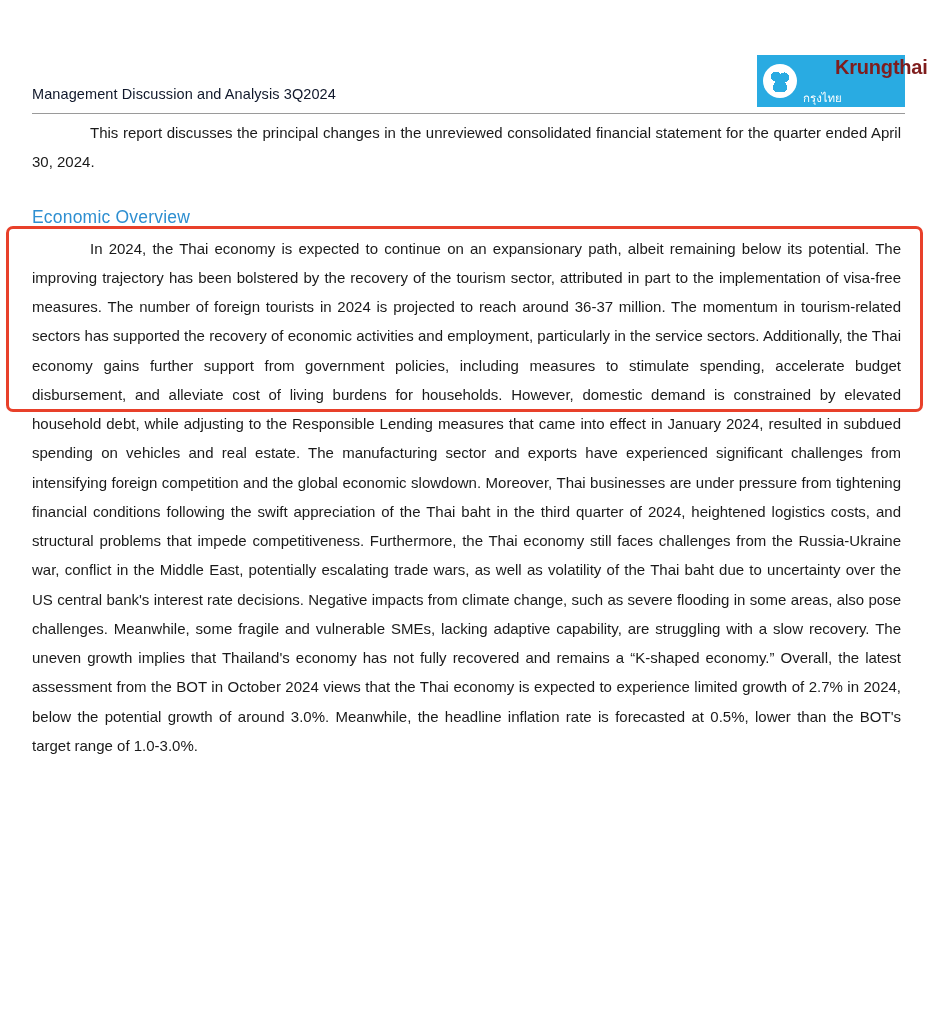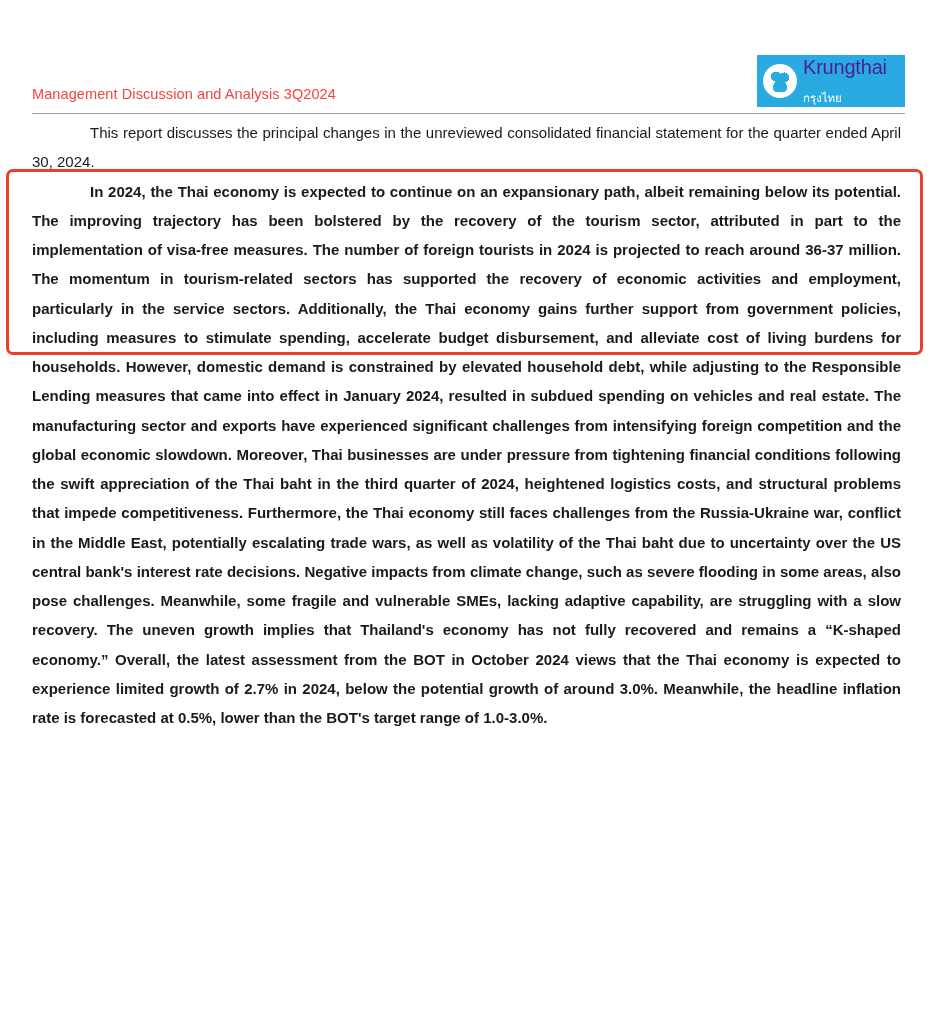--- a/index.html
+++ b/index.html
@@ -28,21 +28,21 @@
   .header {
     position: relative;
     height: 118px;
   }
   .header-title {
     position: absolute;
     left: 4px;
     top: 86px;
     font-size: 14.5px;
     letter-spacing: 0.1px;
-    color: #ef4444;
+    color: #0f172a;
     white-space: nowrap;
   }
   .logo {
     position: absolute;
     right: 0px;
     top: 55px;
     width: 148px;
     height: 52px;
     background: #29abe2;
     display: flex;
@@ -71,24 +71,25 @@
       radial-gradient(circle at 72% 34%, #29abe2 0 5px, transparent 5px),
       radial-gradient(circle at 50% 78%, #29abe2 0 7px, transparent 7px);
   }
   .logo-text {
     display: flex;
     flex-direction: column;
     justify-content: center;
     line-height: 1;
   }
   .logo-name {
-    color: #4c1d95;
+    color: #7f1d1d;
     font-size: 20px;
-    font-weight: normal;
+    font-weight: bold;
     letter-spacing: -0.2px;
+    margin-left: 32px;
   }
   .logo-sub {
     color: #ffffff;
     font-size: 11.5px;
     margin-top: 16px;
   }
   .header-rule {
     position: absolute;
     left: 4px;
     right: 0;
@@ -130,21 +131,20 @@
     left: -26px;
     right: -22px;
     top: -8px;
     height: 180px;
     border: 3px solid #e8402a;
     border-radius: 7px;
     pointer-events: none;
   }
   .body-para {
     text-indent: 58px;
-    font-weight: bold;
   }
 </style>
 </head>
 <body>
 
 <div class="page">
 
   <div class="header">
     <div class="header-title">Management Discussion and Analysis 3Q2024</div>
 
@@ -156,20 +156,21 @@
       </div>
     </div>
 
     <div class="header-rule"></div>
   </div>
 
   <div class="content">
 
     <p class="para intro">This report discusses the principal changes in the unreviewed consolidated financial statement for the quarter ended April 30, 2024.</p>
 
+    <h2 class="section-heading">Economic Overview</h2>
 
     <div class="highlight-wrap">
       <div class="highlight-box"></div>
       <p class="para body-para">In 2024, the Thai economy is expected to continue on an expansionary path, albeit remaining below its potential.  The improving trajectory has been bolstered by the recovery of the tourism sector, attributed in part to the implementation of visa-free measures.  The number of foreign tourists in 2024 is projected to reach around 36-37 million. The momentum in tourism-related sectors has supported the recovery of economic activities and employment, particularly in the service sectors.  Additionally, the Thai economy gains further support from government policies, including measures to stimulate spending, accelerate budget disbursement, and alleviate cost of living burdens for households.  However, domestic demand is constrained by elevated household debt, while adjusting to the Responsible Lending measures that came into effect in January 2024, resulted in subdued spending on vehicles and real estate.  The manufacturing sector and exports have experienced significant challenges from intensifying foreign competition and the global economic slowdown.  Moreover, Thai businesses are under pressure from tightening financial conditions following the swift appreciation of the Thai baht in the third quarter of 2024, heightened logistics costs, and structural problems that impede competitiveness.  Furthermore, the Thai economy still faces challenges from the Russia-Ukraine war, conflict in the Middle East, potentially escalating trade wars, as well as volatility of the Thai baht due to uncertainty over the US central bank's interest rate decisions. Negative impacts from climate change, such as severe flooding in some areas, also pose challenges. Meanwhile, some fragile and vulnerable SMEs, lacking adaptive capability, are struggling with a slow recovery. The uneven growth implies that Thailand's economy has not fully recovered and remains a “K-shaped economy.”  Overall, the latest assessment from the BOT in October 2024 views that the Thai economy is expected to experience limited growth of 2.7% in 2024, below the potential growth of around 3.0%.  Meanwhile, the headline inflation rate is forecasted at 0.5%, lower than the BOT's target range of 1.0-3.0%.</p>
     </div>
 
   </div>
 </div>
 
 </body></html>

